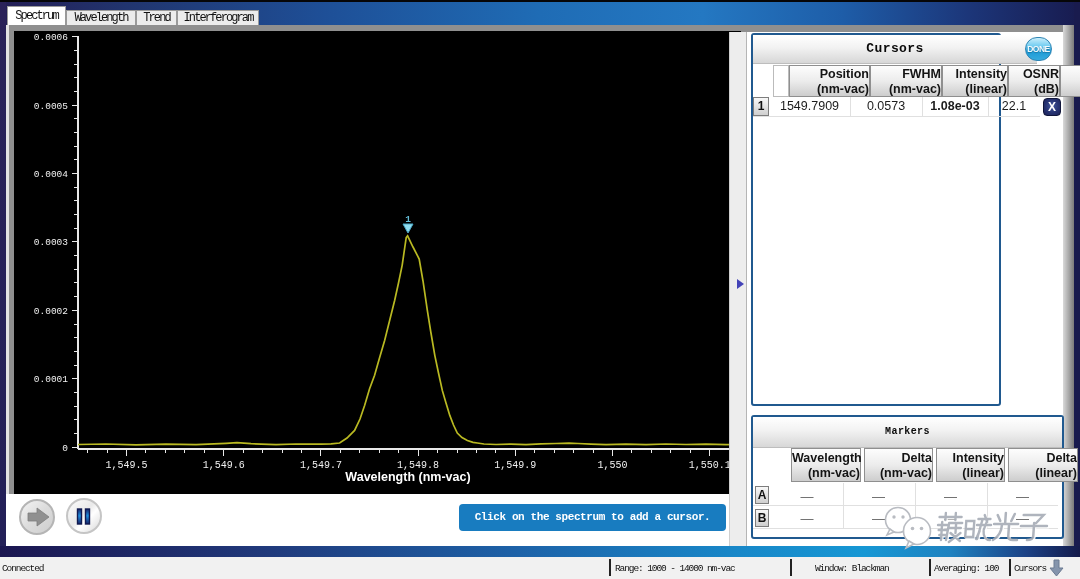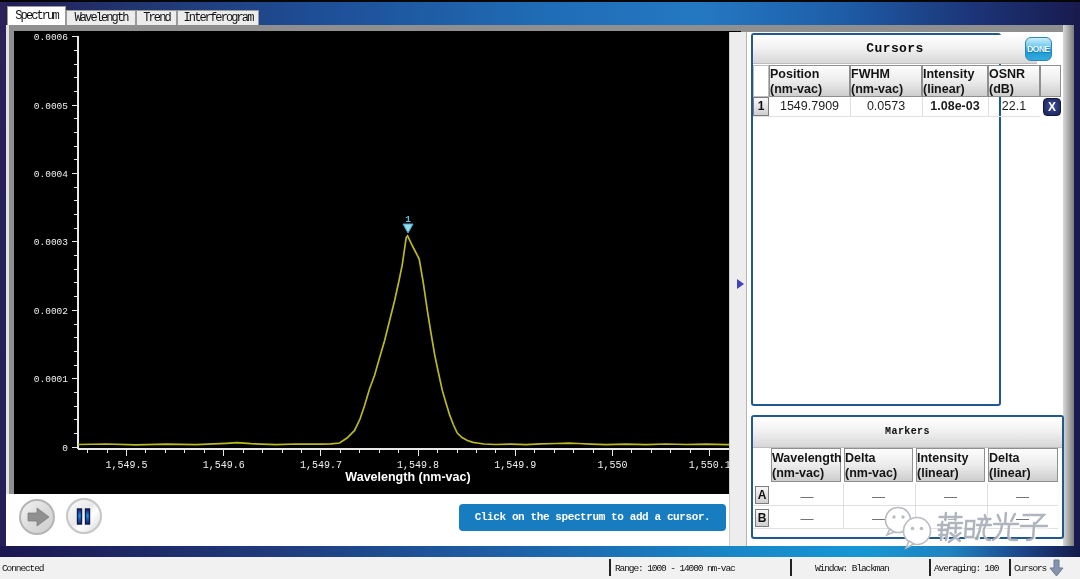--- a/index.html
+++ b/index.html
@@ -33,29 +33,29 @@
     border-top:5px solid transparent;border-bottom:5px solid transparent;}
   
   .panel{position:absolute;background:#fff;border:2px solid #20598f;border-radius:3px;box-sizing:border-box;}
   #cursorsPanel{left:751px;top:33px;width:250px;height:373px;}
   #markersPanel{left:751px;top:415px;width:313px;height:124px;}
   .ptitle{position:absolute;left:0;top:0;width:100%;text-align:center;border-bottom:1px solid #bdbdbd;
      font-family:"Liberation Mono",monospace;font-weight:bold;color:#0a0a0a;
      background:linear-gradient(to bottom,#ffffff 0%,#f2f2f2 45%,#d7d7d7 100%);}
   #cursorsPanel .ptitle{height:28px;line-height:28px;font-size:13px;letter-spacing:0.4px;width:284px;}
   #markersPanel .ptitle{height:30px;line-height:30px;font-size:10px;letter-spacing:0.4px;}
-  #doneBtn{left:1025px;top:37px;width:27px;height:24px;border-radius:6px;
+  #doneBtn{left:1025px;top:37px;width:27px;height:24px;border-radius:12px;
     background:linear-gradient(to bottom,#c9edfa 0%,#77cff2 35%,#1f9cd8 62%,#35aadd 100%);
     border:1px solid #2f85b4;box-sizing:border-box;
     color:rgba(255,255,255,0.93);font-size:8.5px;font-weight:bold;text-align:center;line-height:23px;letter-spacing:-0.5px;
     text-shadow:0 1px 1px #1a7aa8;}
   
   .hc{position:absolute;background:linear-gradient(to bottom,#fdfdfd 0%,#ececec 50%,#cdcdcd 100%);
-      border:1px solid #8f8f8f;box-sizing:border-box;text-align:left;font-weight:bold;
-      color:#141414;}
+      border:1px solid #8f8f8f;box-sizing:border-box;text-align:right;font-weight:bold;
+      color:#141414;margin-left:20px;}
   .cur .hc{font-size:12.5px;line-height:14.5px;padding-top:1px;}
   .val{position:absolute;text-align:center;font-size:12.5px;color:#1c1c1c;}
   .rowlab{position:absolute;background:linear-gradient(to bottom,#f8f8f8,#cfcfcf);
      border:1px solid #7d7d7d;box-sizing:border-box;text-align:center;font-weight:bold;color:#111;}
   .dash{position:absolute;text-align:center;font-size:13px;color:#616161;}
   .rline{position:absolute;background:#e0e0e0;height:1px;}
   #xbtn{left:1043px;top:98px;width:18px;height:18px;border-radius:4px;
     background:radial-gradient(circle at 50% 45%,#41569e 0%,#273372 55%,#1c2258 100%);
     border:1px solid #10153a;box-sizing:border-box;color:#fff;font-weight:bold;
     font-size:12px;text-align:center;line-height:16px;}

